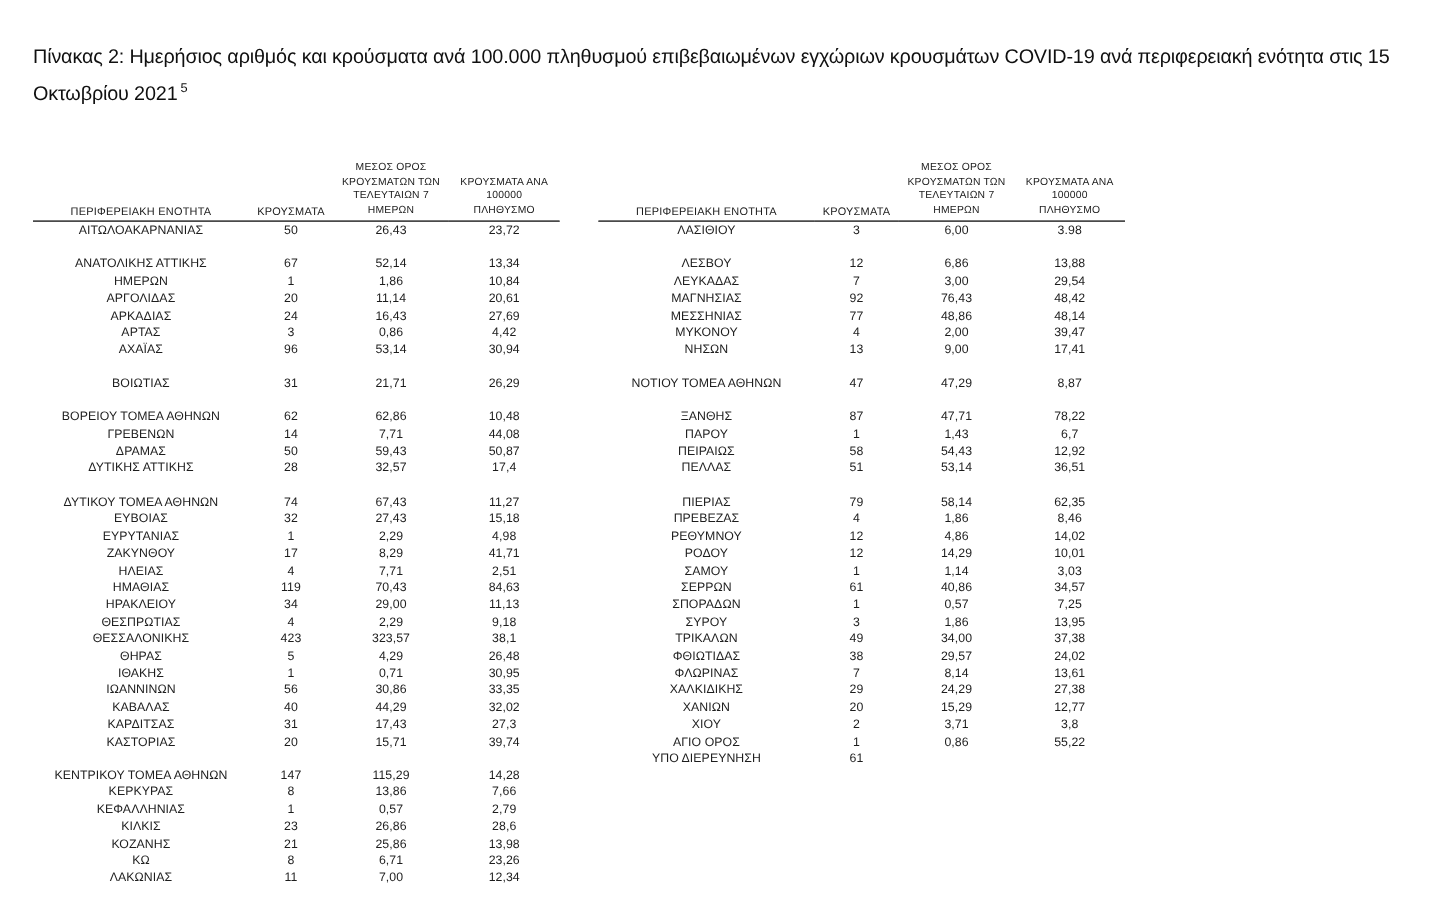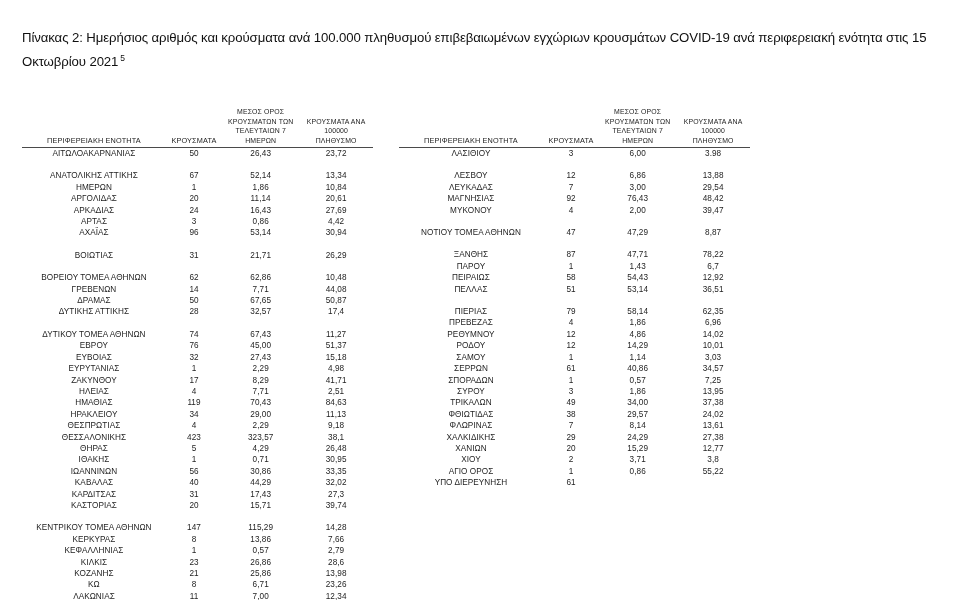--- a/index.html
+++ b/index.html
@@ -204,46 +204,40 @@
             </tr>
             <tr>
               <td>ΓΡΕΒΕΝΩΝ</td>
               <td>14</td>
               <td>7,71</td>
               <td>44,08</td>
             </tr>
             <tr>
               <td>ΔΡΑΜΑΣ</td>
               <td>50</td>
-              <td>67,65</td>
+              <td>59,43</td>
               <td>50,87</td>
             </tr>
             <tr>
               <td>ΔΥΤΙΚΗΣ ΑΤΤΙΚΗΣ</td>
               <td>28</td>
               <td>32,57</td>
               <td>17,4</td>
             </tr>
             <tr class="spacer">
               <td>&nbsp;</td>
               <td>&nbsp;</td>
               <td>&nbsp;</td>
               <td>&nbsp;</td>
             </tr>
             <tr>
               <td>ΔΥΤΙΚΟΥ ΤΟΜΕΑ ΑΘΗΝΩΝ</td>
               <td>74</td>
               <td>67,43</td>
               <td>11,27</td>
-            </tr>
-            <tr>
-              <td>ΕΒΡΟΥ</td>
-              <td>76</td>
-              <td>45,00</td>
-              <td>51,37</td>
             </tr>
             <tr>
               <td>ΕΥΒΟΙΑΣ</td>
               <td>32</td>
               <td>27,43</td>
               <td>15,18</td>
             </tr>
             <tr>
               <td>ΕΥΡΥΤΑΝΙΑΣ</td>
               <td>1</td>
@@ -421,25 +415,37 @@
               <td>3,00</td>
               <td>29,54</td>
             </tr>
             <tr>
               <td>ΜΑΓΝΗΣΙΑΣ</td>
               <td>92</td>
               <td>76,43</td>
               <td>48,42</td>
             </tr>
             <tr>
+              <td>ΜΕΣΣΗΝΙΑΣ</td>
+              <td>77</td>
+              <td>48,86</td>
+              <td>48,14</td>
+            </tr>
+            <tr>
               <td>ΜΥΚΟΝΟΥ</td>
               <td>4</td>
               <td>2,00</td>
               <td>39,47</td>
             </tr>
+            <tr>
+              <td>ΝΗΣΩΝ</td>
+              <td>13</td>
+              <td>9,00</td>
+              <td>17,41</td>
+            </tr>
             <tr class="spacer">
               <td>&nbsp;</td>
               <td>&nbsp;</td>
               <td>&nbsp;</td>
               <td>&nbsp;</td>
             </tr>
             <tr>
               <td>ΝΟΤΙΟΥ ΤΟΜΕΑ ΑΘΗΝΩΝ</td>
               <td>47</td>
               <td>47,29</td>
@@ -484,21 +490,21 @@
             <tr>
               <td>ΠΙΕΡΙΑΣ</td>
               <td>79</td>
               <td>58,14</td>
               <td>62,35</td>
             </tr>
             <tr>
               <td>ΠΡΕΒΕΖΑΣ</td>
               <td>4</td>
               <td>1,86</td>
-              <td>6,96</td>
+              <td>8,46</td>
             </tr>
             <tr>
               <td>ΡΕΘΥΜΝΟΥ</td>
               <td>12</td>
               <td>4,86</td>
               <td>14,02</td>
             </tr>
             <tr>
               <td>ΡΟΔΟΥ</td>
               <td>12</td>

